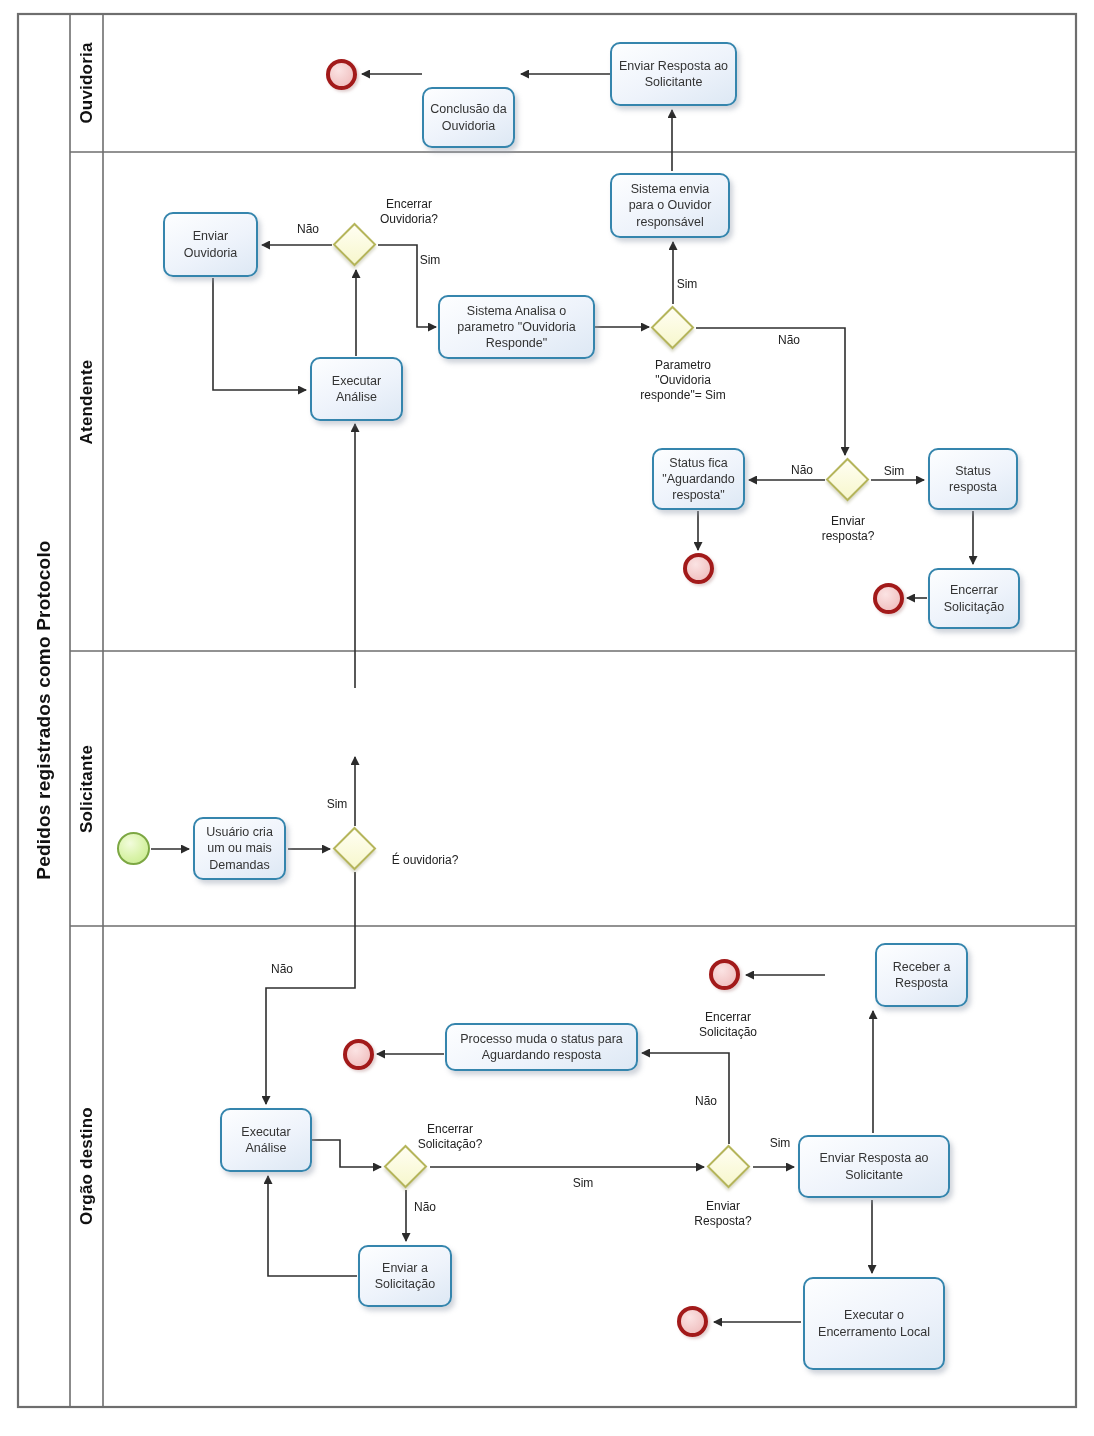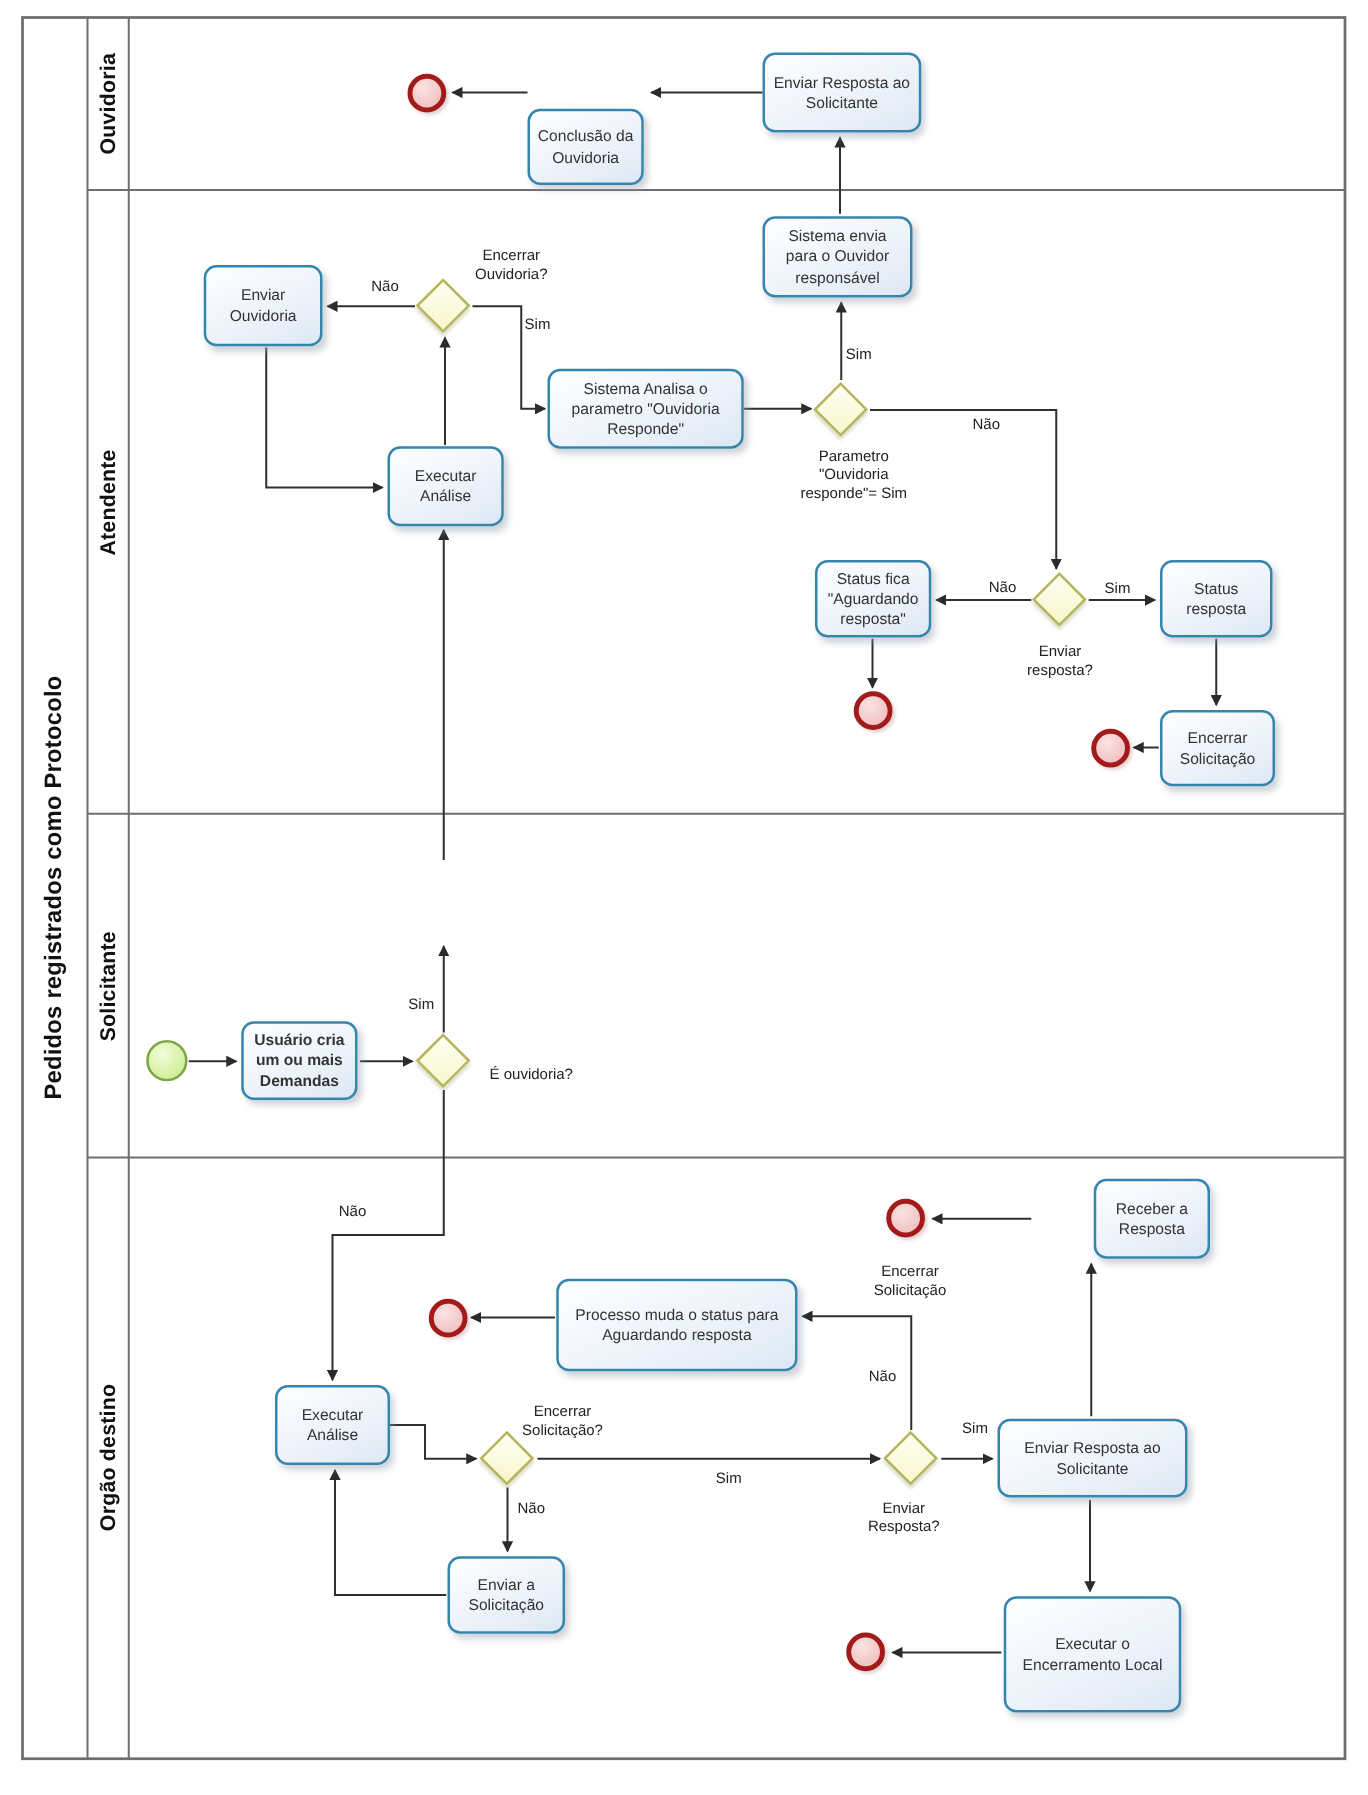--- a/index.html
+++ b/index.html
@@ -127,24 +127,24 @@
 
   <div class="task" style="left:422px;top:43px;width:93px;height:61px;margin-top:44px;">Conclusão da Ouvidoria</div>
   <div class="task" style="left:610px;top:42px;width:127px;height:64px;">Enviar Resposta ao Solicitante</div>
   <div class="task" style="left:163px;top:212px;width:95px;height:65px;">Enviar Ouvidoria</div>
   <div class="task" style="left:310px;top:357px;width:93px;height:64px;">Executar Análise</div>
   <div class="task" style="left:438px;top:295px;width:157px;height:64px;">Sistema Analisa o parametro "Ouvidoria Responde"</div>
   <div class="task" style="left:610px;top:173px;width:120px;height:65px;">Sistema envia para o Ouvidor responsável</div>
   <div class="task" style="left:652px;top:448px;width:93px;height:62px;">Status fica "Aguardando resposta"</div>
   <div class="task" style="left:928px;top:448px;width:90px;height:62px;">Status resposta</div>
   <div class="task" style="left:928px;top:568px;width:92px;height:61px;">Encerrar Solicitação</div>
-  <div class="task" style="left:193px;top:817px;width:93px;height:63px;font-weight:bold;">Usuário cria um ou mais Demandas</div>
+  <div class="task" style="left:193px;top:817px;width:93px;height:63px;">Usuário cria um ou mais Demandas</div>
   <div class="task" style="left:220px;top:1108px;width:92px;height:64px;">Executar Análise</div>
   <div class="task" style="left:358px;top:1245px;width:94px;height:62px;">Enviar a Solicitação</div>
-  <div class="task" style="left:445px;top:1023px;width:193px;height:74px;">Processo muda o status para Aguardando resposta</div>
+  <div class="task" style="left:445px;top:1023px;width:193px;height:48px;">Processo muda o status para Aguardando resposta</div>
   <div class="task" style="left:827px;top:943px;width:93px;height:64px;margin-left:48px;">Receber a Resposta</div>
   <div class="task" style="left:798px;top:1135px;width:152px;height:63px;">Enviar Resposta ao Solicitante</div>
   <div class="task" style="left:803px;top:1277px;width:142px;height:93px;">Executar o Encerramento Local</div>
 
   <div class="lbl wrap" style="left:409px;top:212px;width:82px;">Encerrar Ouvidoria?</div>
   <div class="lbl wrap" style="left:683px;top:380px;width:94px;">Parametro "Ouvidoria responde"= Sim</div>
   <div class="lbl wrap" style="left:848px;top:529px;width:66px;">Enviar resposta?</div>
   <div class="lbl" style="left:425px;top:860px;">É ouvidoria?</div>
   <div class="lbl wrap" style="left:450px;top:1137px;width:90px;">Encerrar Solicitação?</div>
   <div class="lbl wrap" style="left:723px;top:1214px;width:74px;">Enviar Resposta?</div>

